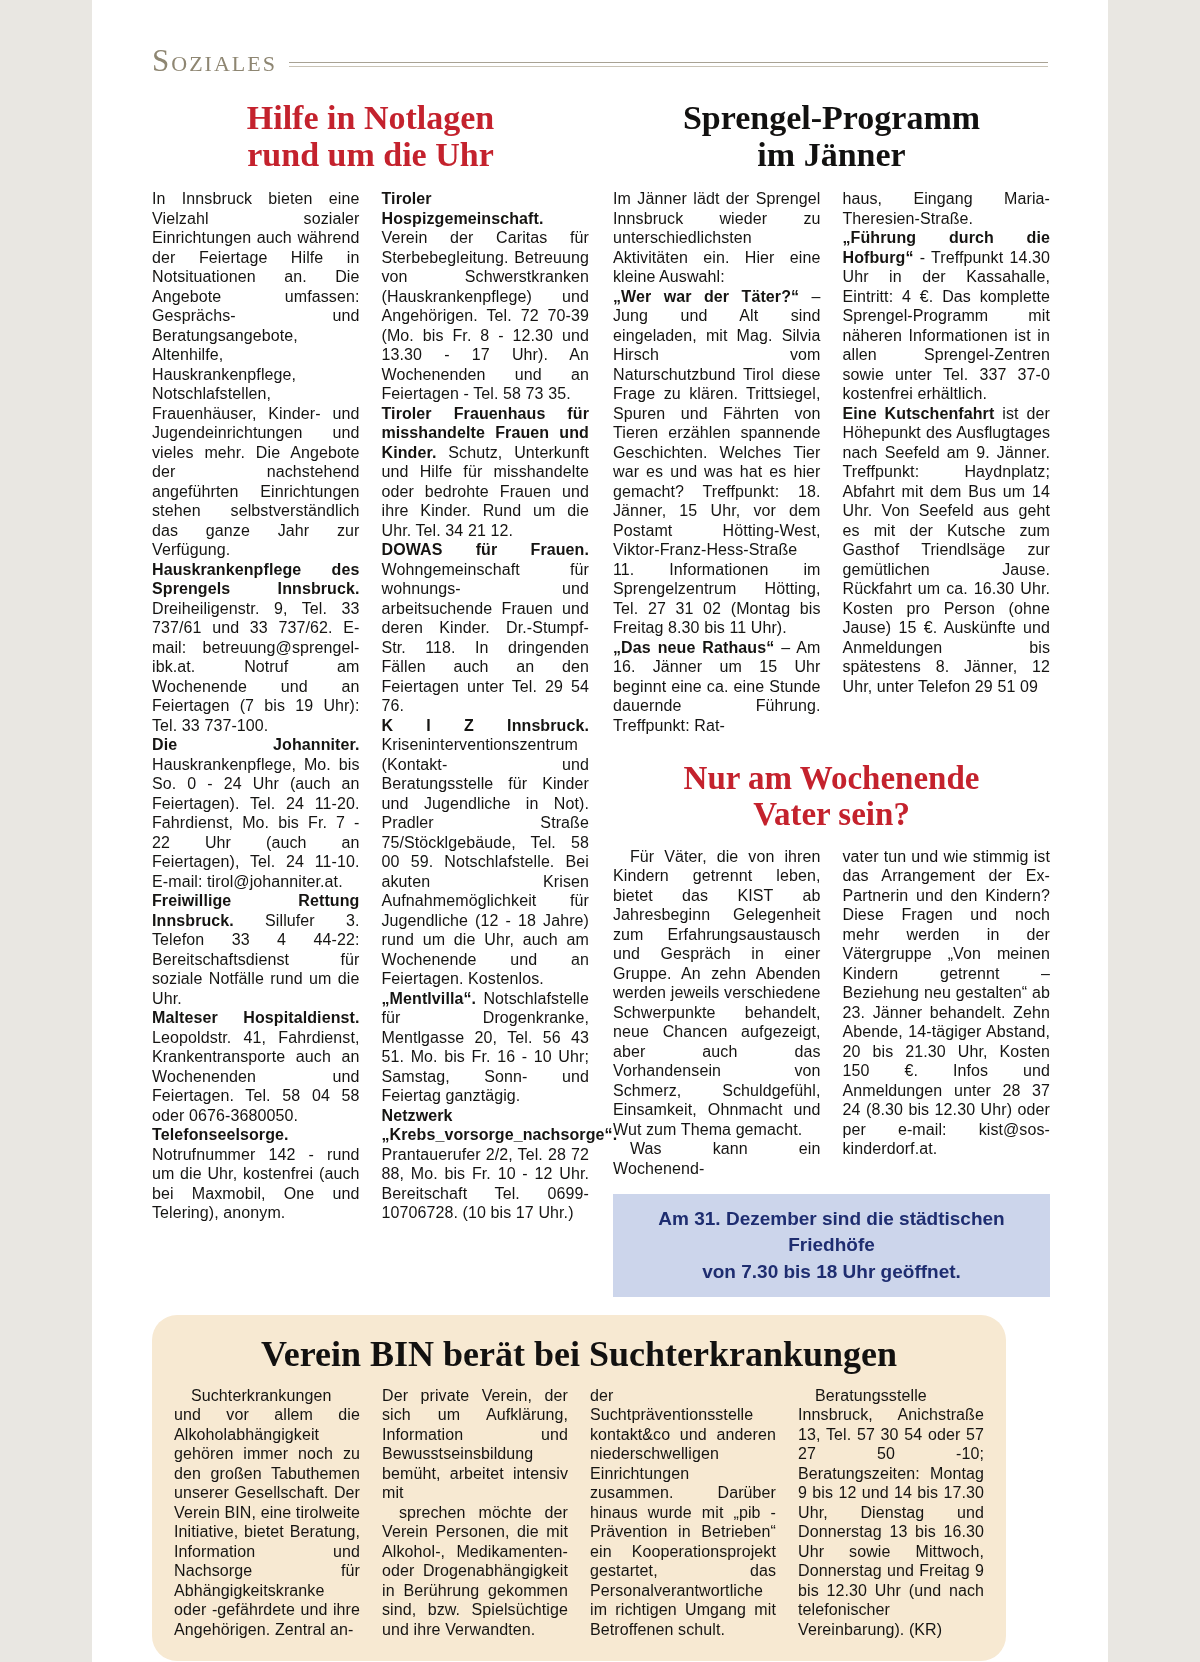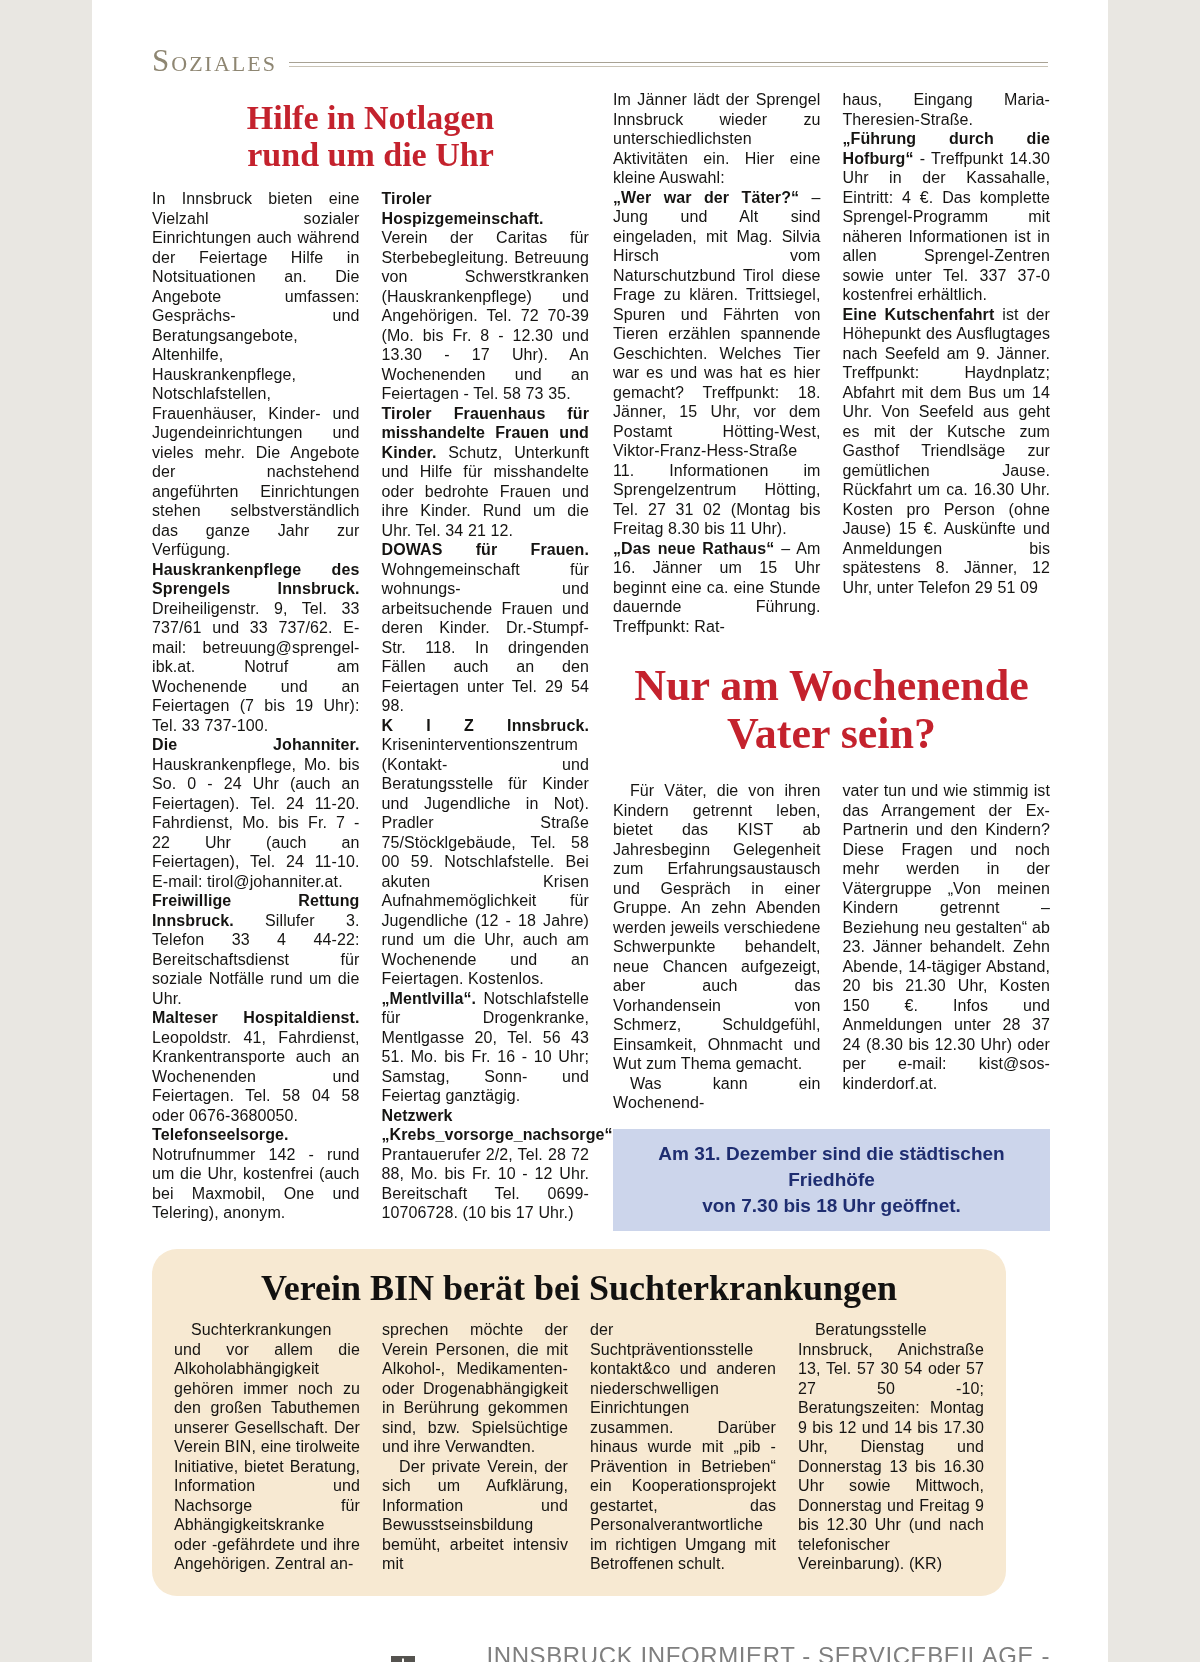--- a/index.html
+++ b/index.html
@@ -21,21 +21,21 @@
   }
   .kicker-rule { flex: 1; height: 5px; margin: 0 2px 9px 12px;
     border-top: 1px solid #a8a294; border-bottom: 1px solid #c9c3b5; }
 
   
   .headline { font-family: "Liberation Serif", serif; font-weight: 700;
     text-align: center; margin: 0; line-height: 1.08; color: #121110; }
   .headline .hl-line { display: block; }
   .headline.red { color: #c4222d; }
   .article-title { font-size: 34px; margin: 10px 0 16px; }
-  .vater-title  { font-size: 44px; margin: 26px 0 24px; }
+  .vater-title  { font-size: 33px; margin: 26px 0 14px; }
 
   
   .grid { display: flex; gap: 24px; }
   .half { flex: 1; min-width: 0; }
   .cols { display: flex; gap: 22px; }
   .col { flex: 1; min-width: 0; text-align: justify;
     font-size: 16px; line-height: 19.5px; letter-spacing: 0.1px;
     hyphens: auto; -webkit-hyphens: auto; }
   .para { margin: 0; }
   .lead { font-weight: 700; }
@@ -95,34 +95,38 @@
             <p class="para"><b class="lead">Malteser Hospitaldienst. </b><span>Leopoldstr. 41, Fahrdienst, Krankentransporte auch an Wochenenden und Feiertagen. Tel. 58 04 58 oder 0676-3680050.</span></p>
 
             <p class="para"><b class="lead">Telefonseelsorge. </b><span>Notrufnummer 142 - rund um die Uhr, kostenfrei (auch bei Maxmobil, One und Telering), anonym.</span></p>
           </div>
         <div class="col" data-list="hilfe.col2">
 
             <p class="para"><b class="lead">Tiroler Hospizgemeinschaft. </b><span>Verein der Caritas für Sterbebegleitung. Betreuung von Schwerstkranken (Hauskrankenpflege) und Angehörigen. Tel. 72 70-39 (Mo. bis Fr. 8 - 12.30 und 13.30 - 17 Uhr). An Wochenenden und an Feiertagen - Tel. 58 73 35.</span></p>
 
             <p class="para"><b class="lead">Tiroler Frauenhaus für misshandelte Frauen und Kinder. </b><span>Schutz, Unterkunft und Hilfe für misshandelte oder bedrohte Frauen und ihre Kinder. Rund um die Uhr. Tel. 34 21 12.</span></p>
 
-            <p class="para"><b class="lead">DOWAS für Frauen. </b><span>Wohngemeinschaft für wohnungs- und arbeitsuchende Frauen und deren Kinder. Dr.-Stumpf-Str. 118. In dringenden Fällen auch an den Feiertagen unter Tel. 29 54 98.</span></p>
+            <p class="para"><b class="lead">DOWAS für Frauen. </b><span>Wohngemeinschaft für wohnungs- und arbeitsuchende Frauen und deren Kinder. Dr.-Stumpf-Str. 118. In dringenden Fällen auch an den Feiertagen unter Tel. 29 54 76.</span></p>
 
             <p class="para"><b class="lead">K I Z Innsbruck. </b><span>Kriseninterventionszentrum (Kontakt- und Beratungsstelle für Kinder und Jugendliche in Not). Pradler Straße 75/Stöcklgebäude, Tel. 58 00 59. Notschlafstelle. Bei akuten Krisen Aufnahmemöglichkeit für Jugendliche (12 - 18 Jahre) rund um die Uhr, auch am Wochenende und an Feiertagen. Kostenlos.</span></p>
 
             <p class="para"><b class="lead">„Mentlvilla“. </b><span>Notschlafstelle für Drogenkranke, Mentlgasse 20, Tel. 56 43 51. Mo. bis Fr. 16 - 10 Uhr; Samstag, Sonn- und Feiertag ganztägig.</span></p>
 
             <p class="para"><b class="lead">Netzwerk „Krebs_vorsorge_nachsorge“. </b><span>Prantauerufer 2/2, Tel. 28 72 88, Mo. bis Fr. 10 - 12 Uhr. Bereitschaft Tel. 0699-10706728. (10 bis 17 Uhr.)</span></p>
           </div>
       </div>
     </section>
 
     <section class="half">
 
       <section>
+        <h1 class="headline article-title">
+          <span class="hl-line">Sprengel-Programm</span>
+          <span class="hl-line">im Jänner</span>
+        </h1>
         <div class="cols">
           <div class="col" data-list="sprengel.col1">
 
               <p class="para"><span>Im Jänner lädt der Sprengel Innsbruck wieder zu unterschiedlichsten Aktivitäten ein. Hier eine kleine Auswahl:</span></p>
 
               <p class="para"><b class="lead">„Wer war der Täter?“ </b><span>– Jung und Alt sind eingeladen, mit Mag. Silvia Hirsch vom Naturschutzbund Tirol diese Frage zu klären. Trittsiegel, Spuren und Fährten von Tieren erzählen spannende Geschichten. Welches Tier war es und was hat es hier gemacht? Treffpunkt: 18. Jänner, 15 Uhr, vor dem Postamt Hötting-West, Viktor-Franz-Hess-Straße 11. Informationen im Sprengelzentrum Hötting, Tel. 27 31 02 (Montag bis Freitag 8.30 bis 11 Uhr).</span></p>
 
               <p class="para"><b class="lead">„Das neue Rathaus“ </b><span>– Am 16. Jänner um 15 Uhr beginnt eine ca. eine Stunde dauernde Führung. Treffpunkt: Rat-</span></p>
             </div>
           <div class="col" data-list="sprengel.col2">
@@ -165,23 +169,23 @@
 
   <section class="bin">
     <h1 class="headline bin-title">Verein BIN berät bei Suchterkrankungen</h1>
     <div class="cols">
       <div class="col" data-list="bin.col1">
 
           <p class="para"><span>Suchterkrankungen und vor allem die Alkoholabhängigkeit gehören immer noch zu den großen Tabuthemen unserer Gesellschaft. Der Verein BIN, eine tirolweite Initiative, bietet Beratung, Information und Nachsorge für Abhängigkeitskranke oder -gefährdete und ihre Angehörigen. Zentral an-</span></p>
         </div>
       <div class="col" data-list="bin.col2">
 
+          <p class="para"><span>Der private Verein, der sich um Aufklärung, Information und Bewusstseinsbildung bemüht, arbeitet intensiv mit</span></p>
+
           <p class="para"><span>sprechen möchte der Verein Personen, die mit Alkohol-, Medikamenten- oder Drogenabhängigkeit in Berührung gekommen sind, bzw. Spielsüchtige und ihre Verwandten.</span></p>
-
-          <p class="para"><span>Der private Verein, der sich um Aufklärung, Information und Bewusstseinsbildung bemüht, arbeitet intensiv mit</span></p>
         </div>
       <div class="col" data-list="bin.col3">
 
           <p class="para"><span>der Suchtpräventionsstelle kontakt&amp;co und anderen niederschwelligen Einrichtungen zusammen. Darüber hinaus wurde mit „pib - Prävention in Betrieben“ ein Kooperationsprojekt gestartet, das Personalverantwortliche im richtigen Umgang mit Betroffenen schult.</span></p>
         </div>
       <div class="col" data-list="bin.col4">
 
           <p class="para"><span>Beratungsstelle Innsbruck, Anichstraße 13, Tel. 57 30 54 oder 57 27 50 -10; Beratungszeiten: Montag 9 bis 12 und 14 bis 17.30 Uhr, Dienstag und Donnerstag 13 bis 16.30 Uhr sowie Mittwoch, Donnerstag und Freitag 9 bis 12.30 Uhr (und nach telefonischer Vereinbarung). (KR)</span></p>
         </div>
     </div>

